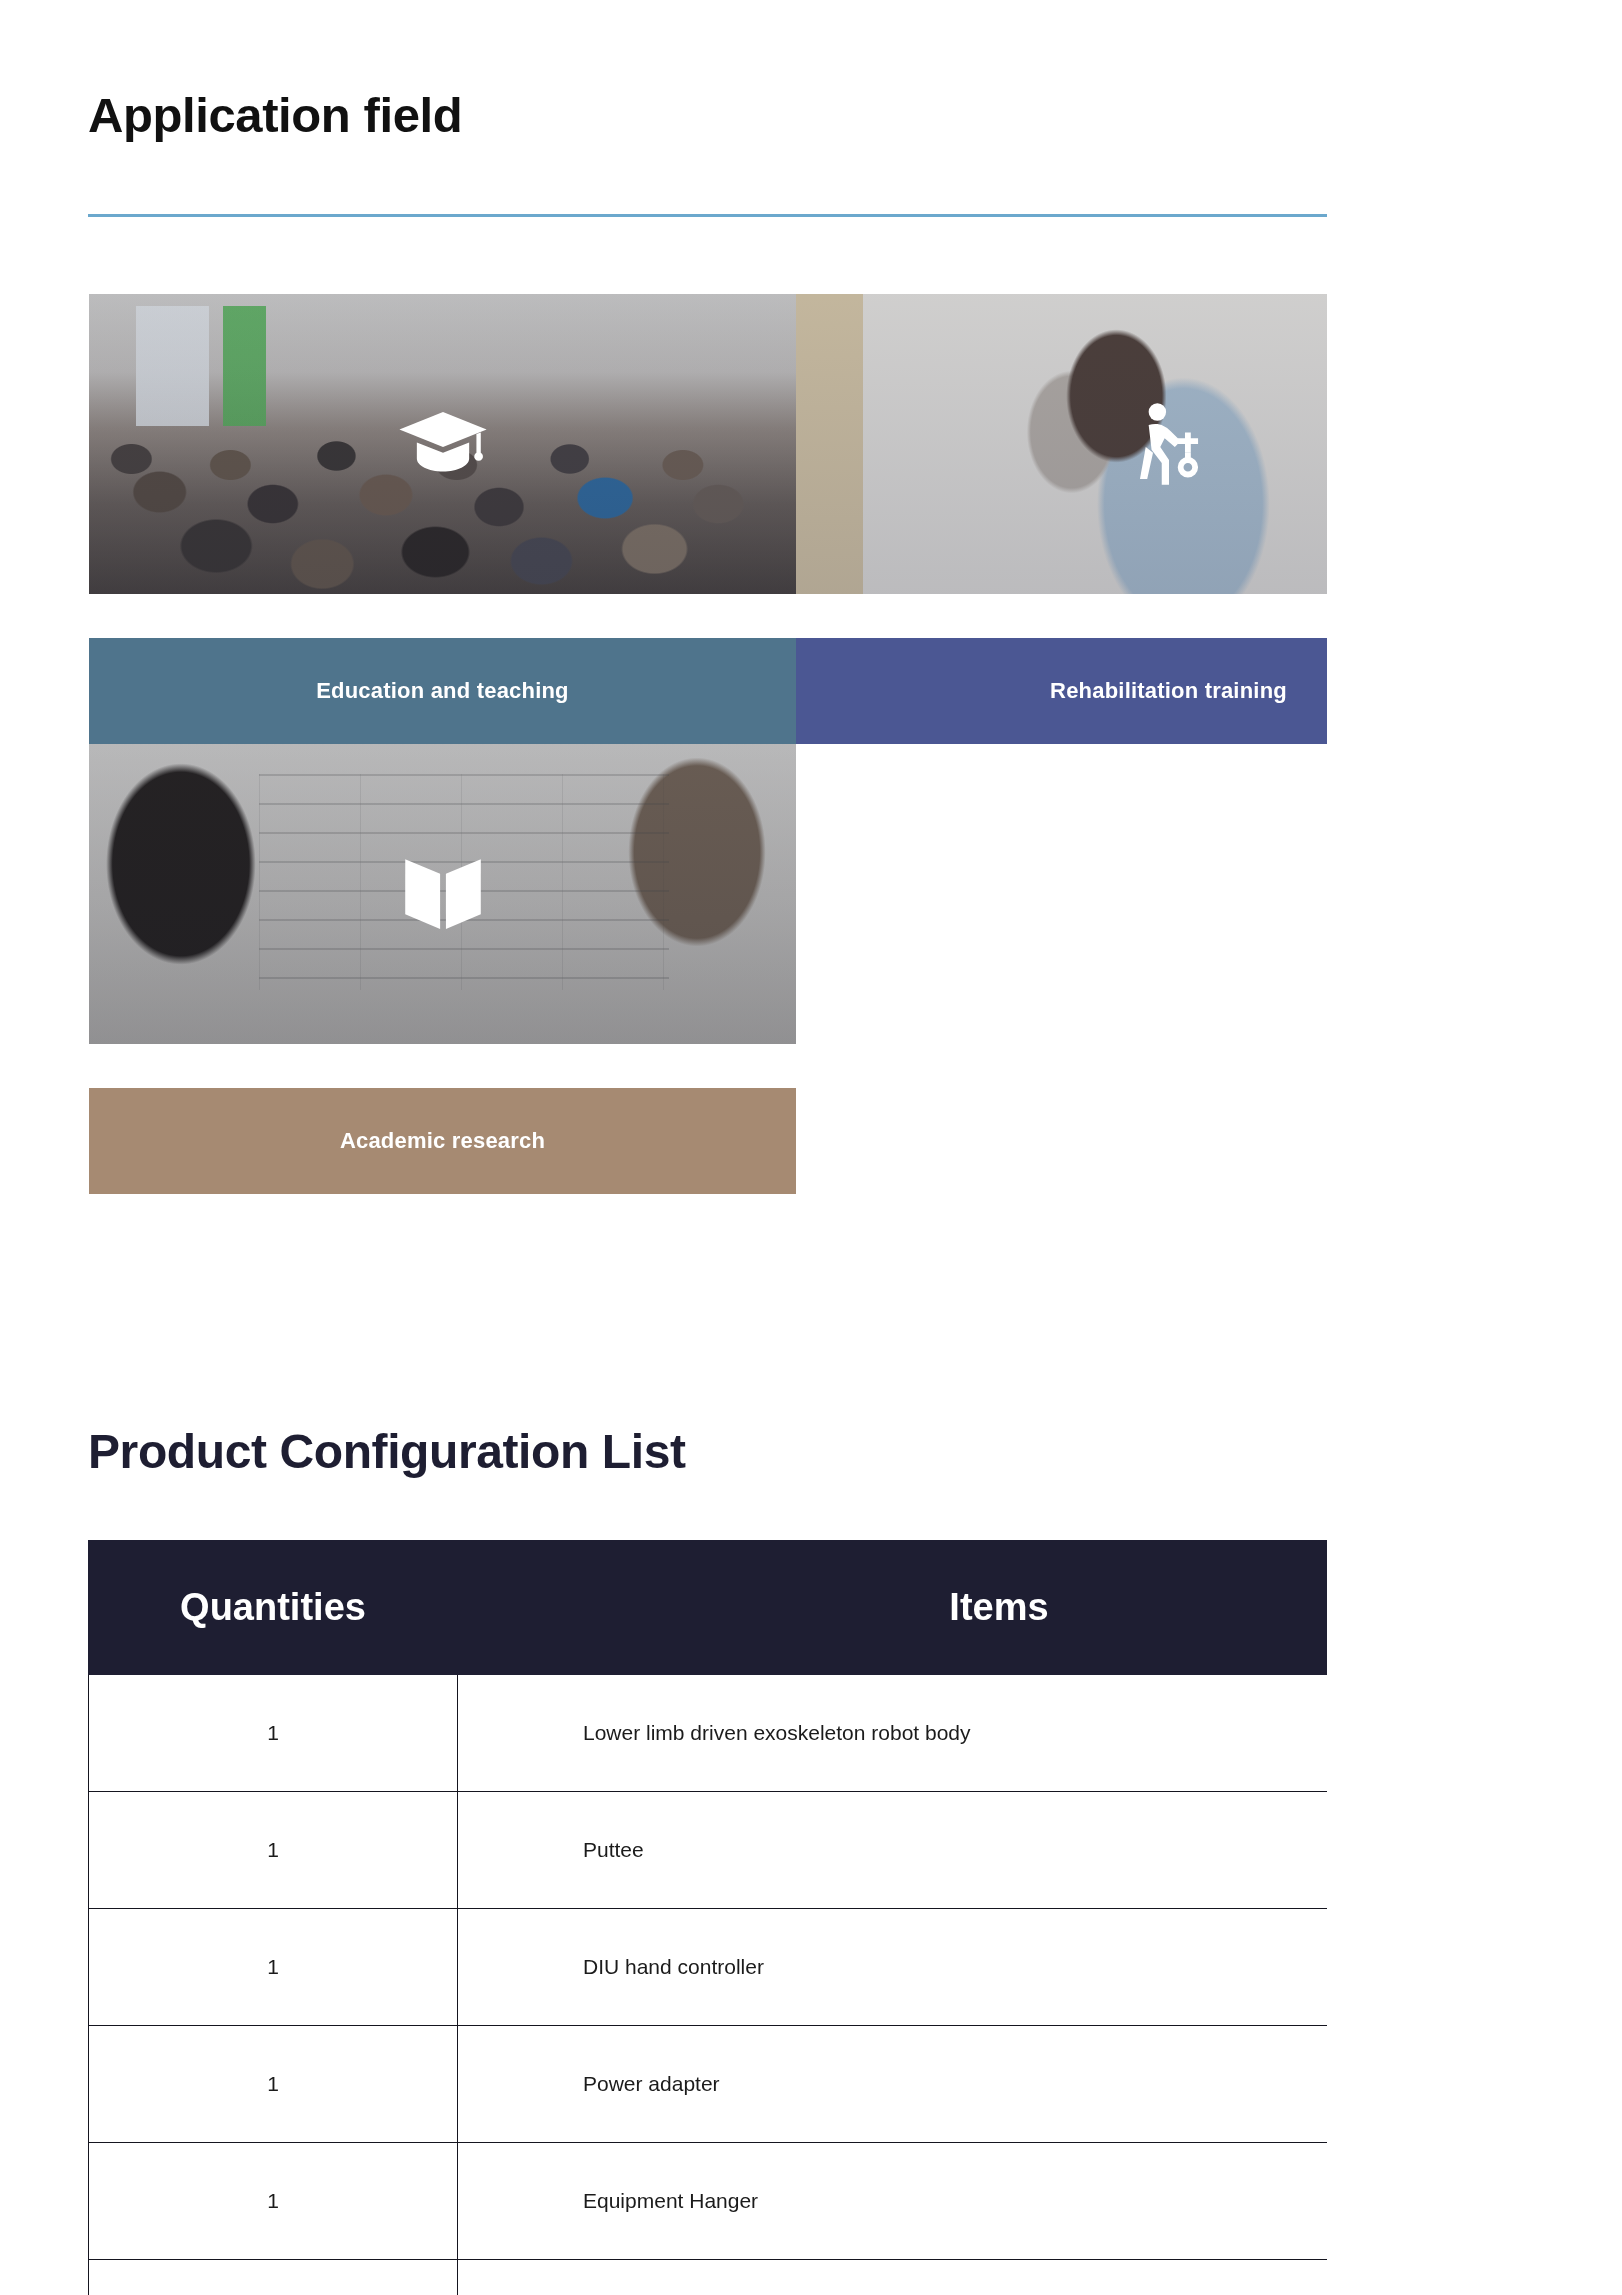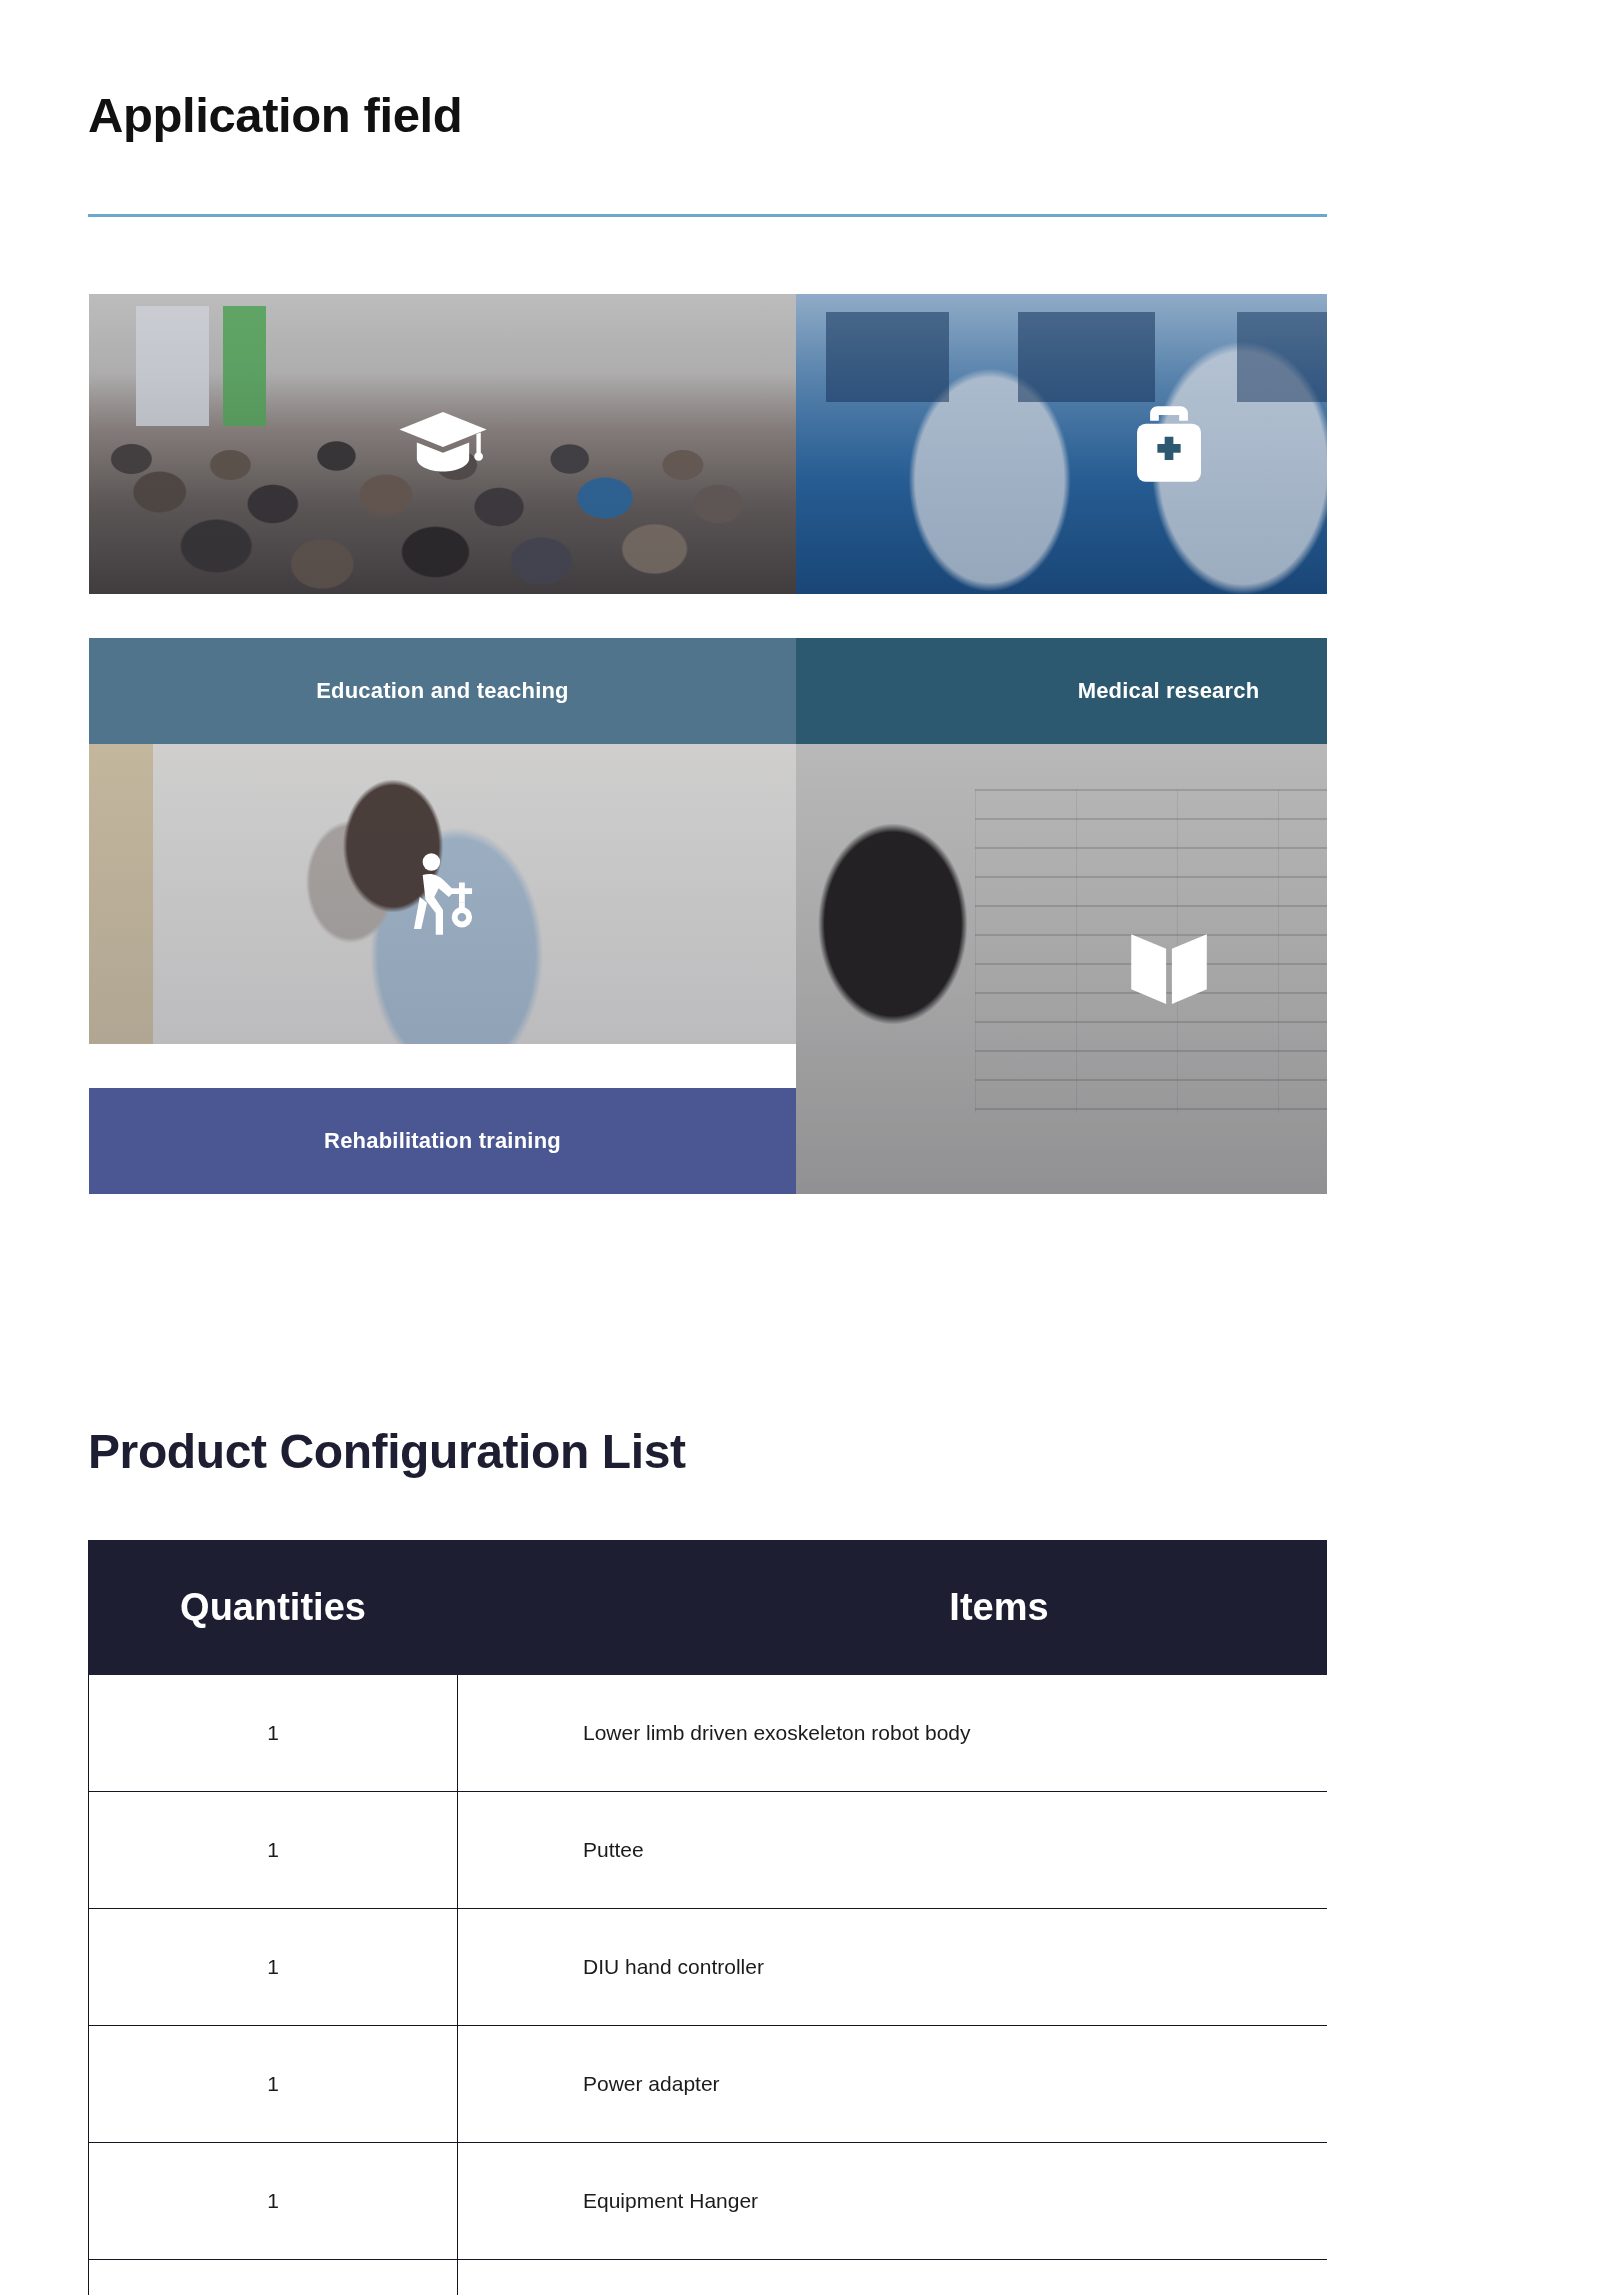--- a/index.html
+++ b/index.html
@@ -249,33 +249,20 @@
           <svg viewBox="0 0 64 64" fill="#ffffff" xmlns="http://www.w3.org/2000/svg">
             <path d="M32 10 2 22l30 12 30-12z"></path>
             <path d="M14 31v11c0 5 8 9 18 9s18-4 18-9V31L32 38z"></path>
             <path d="M58 24v14a3 3 0 1 1-3 0V25.2z"></path>
           </svg>
         </div>
       </div>
       <div class="tile-label" style="background:#4f748c">Education and teaching</div>
     </div>
 
-    <div class="tile">
-      <div class="tile-photo">
-        <div class="ph ph-lab"></div>
-        <div class="tile-icon">
-          <svg viewBox="0 0 64 64" fill="#ffffff" xmlns="http://www.w3.org/2000/svg">
-            <path d="M24 6h16a5 5 0 0 1 5 5v5h-6v-4H25v4h-6v-5a5 5 0 0 1 5-5z"></path>
-            <rect x="10" y="18" width="44" height="40" rx="6"></rect>
-            <path d="M29 27h6v5h5v6h-5v5h-6v-5h-5v-6h5z" fill="#2d5970"></path>
-          </svg>
-        </div>
-      </div>
-      <div class="tile-label" style="background:#2d5970">Medical research</div>
-    </div>
 
     <div class="tile">
       <div class="tile-photo">
         <div class="ph ph-rehab"></div>
         <div class="tile-icon">
           <svg viewBox="0 0 64 64" fill="#ffffff" xmlns="http://www.w3.org/2000/svg">
             <circle cx="24" cy="10" r="6"></circle>
             <path d="M18 19c6-2 11 0 15 4l7 7-4 4-7-6-3 6 6 9v17h-5V45l-7-9z"></path>
             <path d="M16 34l-4 22h5l4-18z"></path>
             <path d="M43 24h4v14h-4z"></path>
@@ -293,20 +280,21 @@
         <div class="ph ph-board"></div>
         <div class="tile-icon">
           <svg viewBox="0 0 64 64" fill="#ffffff" xmlns="http://www.w3.org/2000/svg">
             <path d="M6 8l24 10v38L6 46z"></path>
             <path d="M30 18L6 8l9 52 15-8z" opacity="0"></path>
             <path d="M58 8L34 18v38l24-10z"></path>
             <path d="M30 18v38l-9 6V12z" opacity="0"></path>
           </svg>
         </div>
       </div>
+      <div class="tile-label" style="background:#a68a72">Academic research</div>
     </div>
 
   </div>
 
   <h2 class="section-title" id="config-title">Product Configuration List</h2>
 
   <table class="config-table">
     <colgroup>
       <col class="c-qty">
       <col class="c-items">

